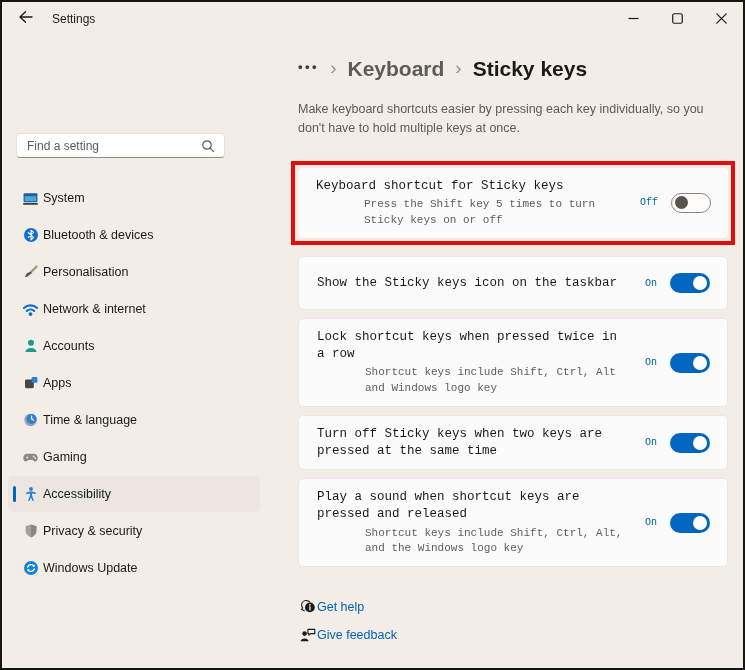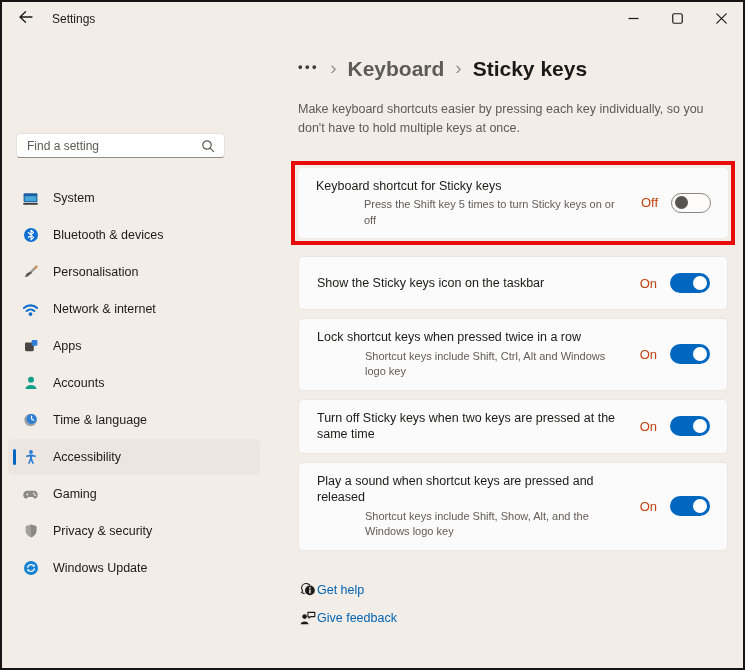--- a/index.html
+++ b/index.html
@@ -29,53 +29,53 @@
     flex:1; border:none; outline:none; background:transparent;
     font-size:12px; padding:0 6px 0 10px; color:#1b1a19; font-family:inherit;
   }
   .search-box input::placeholder{ color:#5d5a57; }
   .search-glyph{ margin-right:9px; display:flex; }
 
   
   .nav{ position:absolute; left:6px; top:178px; width:252px; }
   .nav-item{
     height:36px; margin-bottom:1px; display:flex; align-items:center;
-    padding-left:14px; gap:14px; border-radius:5px;
+    padding-left:14px; gap:4px; border-radius:5px;
     font-size:12.5px; color:#1b1a19; position:relative; cursor:default;
   }
   .nav-item.selected{ background:#ece5e0; }
   .nav-item.selected::before{
     content:""; position:absolute; left:5px; top:50%; transform:translateY(-50%);
     width:3px; height:16px; border-radius:2px; background:var(--accent,#0067c0);
   }
   .nav-icon{ width:17px; height:17px; display:flex; align-items:center; justify-content:center; }
 
   
   .main{ position:absolute; left:296px; top:48px; width:430px; }
   .breadcrumb{ display:flex; align-items:center; gap:11px; height:38px; }
   .bc-ellipsis{ font-size:13px; font-weight:700; letter-spacing:2.5px; color:#3f3d3b; padding-bottom:5px; }
   .bc-sep{ font-size:19px; color:#95918d; padding-bottom:3px; }
   .bc-parent{ font-size:21px; font-weight:600; color:#5d5b58; }
   .bc-current{ font-size:21px; font-weight:600; color:#1b1a19; }
   .description{ margin-top:12px; font-size:12.5px; line-height:1.55; color:#5d5a57; }
 
   
-  .cards{ margin-top:22px; }
+  .cards{ margin-top:22px;font-family:Liberation Mono, monospace; }
   .highlight-box{ border:4px solid var(--highlight,#e60c0c); margin:0 -7px 11px; padding:2px; }
   .card{
     background:var(--card,#fbfbfb); border:1px solid #ebe6e2; border-radius:5px;
     min-height:54px; display:flex; align-items:center; justify-content:space-between;
     padding:10px 16px 10px 18px; margin-bottom:8px;
   }
   .highlight-box .card{ margin-bottom:0; border-color:#efeae6; }
   .card-text{ width:312px; }
   .card-title{ font-size:12.5px; color:#1b1a19; line-height:1.33; }
   .card-sub{ font-size:11px; color:#605d5a; line-height:1.4; margin-top:3px;padding-left:48px; }
   .card-control{ display:flex; align-items:center; gap:13px; padding-right:1px; }
-  .state-label{ font-size:13px; color:#c2410c; }
+  .state-label{ font-size:10px; color:#0369a1; }
   .toggle{ width:40px; height:20px; border-radius:10px; position:relative; flex-shrink:0; }
   .toggle.on{ background:var(--accent,#0067c0); }
   .toggle.on::after{
     content:""; position:absolute; right:3px; top:3px; width:14px; height:14px;
     border-radius:50%; background:#ffffff;
   }
   .toggle.off{ background:#fdfcfb; border:1px solid #898683; }
   .toggle.off::after{
     content:""; position:absolute; left:3px; top:2.5px; width:13px; height:13px;
     border-radius:50%; background:#57544f;
@@ -177,68 +177,68 @@
             <path d="M4.4 9.4a5.2 5.2 0 0 1 7.2 0" stroke="#0d6fd1" stroke-width="1.9" fill="none" stroke-linecap="round"></path>
             <circle cx="8" cy="12.3" r="1.8" fill="#0d6fd1"></circle>
           </svg>
       </span>
       <span>Network &amp; internet</span>
     </div>
 
     <div class="nav-item">
       <span class="nav-icon">
         <svg width="16" height="16" viewBox="0 0 16 16">
+            <circle cx="8" cy="4.8" r="3" fill="#13a089"></circle>
+            <path d="M2.4 14a5.7 5 0 0 1 11.2 0z" fill="#13a089"></path>
+          </svg>
+      </span>
+      <span>Accounts</span>
+    </div>
+
+    <div class="nav-item">
+      <span class="nav-icon">
+        <svg width="16" height="16" viewBox="0 0 16 16">
             <rect x="2" y="4.4" width="8.8" height="8.8" rx="1.4" fill="#484644"></rect>
             <rect x="8.6" y="2" width="5.8" height="5.8" rx="1" fill="#2f7fd6"></rect>
           </svg>
       </span>
       <span>Apps</span>
-    </div>
-
-    <div class="nav-item">
-      <span class="nav-icon">
-        <svg width="16" height="16" viewBox="0 0 16 16">
-            <circle cx="8" cy="4.8" r="3" fill="#13a089"></circle>
-            <path d="M2.4 14a5.7 5 0 0 1 11.2 0z" fill="#13a089"></path>
-          </svg>
-      </span>
-      <span>Accounts</span>
     </div>
 
     <div class="nav-item">
       <span class="nav-icon">
         <svg width="16" height="16" viewBox="0 0 16 16">
             <circle cx="7.6" cy="8" r="6.2" fill="#9aa0a6"></circle>
             <circle cx="8.6" cy="7" r="5" fill="#2f7fd6"></circle>
             <path d="M8.6 4.2V7l2.1 1.2" stroke="#ffffff" stroke-width="1.2" fill="none" stroke-linecap="round"></path>
           </svg>
       </span>
       <span>Time &amp; language</span>
-    </div>
-
-    <div class="nav-item selected">
-      <span class="nav-icon">
-        <svg width="16" height="16" viewBox="0 0 16 16" fill="#2b7cd6">
-            <circle cx="8" cy="3" r="1.9"></circle>
-            <path d="M8 5.4c-.4 0-.8 0-1.2.2l-3.2 1c-.9.3-.6 1.6.3 1.4L7 7.4v2.1l-1.7 4.5c-.3.9 1 1.4 1.4.5L8 11.4l1.3 3.1c.4.9 1.7.4 1.4-.5L9 9.5V7.4l3.1.6c.9.2 1.2-1.1.3-1.4l-3.2-1C8.8 5.4 8.4 5.4 8 5.4z"></path>
-          </svg>
-      </span>
-      <span>Accessibility</span>
     </div>
 
     <div class="nav-item">
       <span class="nav-icon">
         <svg width="17" height="17" viewBox="0 0 16 16">
             <path d="M4.6 4.5h6.8c2 0 3.4 1.7 3.4 3.7 0 2-1 3.6-2.4 3.6-1 0-1.6-.6-2.2-1.4H5.8c-.6.8-1.2 1.4-2.2 1.4-1.4 0-2.4-1.6-2.4-3.6 0-2 1.4-3.7 3.4-3.7z" fill="#8c8a87"></path>
             <circle cx="5" cy="7.9" r="0.9" fill="#f3ede8"></circle>
             <circle cx="11" cy="7" r="0.8" fill="#f3ede8"></circle>
             <circle cx="12.4" cy="8.6" r="0.8" fill="#f3ede8"></circle>
           </svg>
       </span>
       <span>Gaming</span>
+    </div>
+
+    <div class="nav-item selected">
+      <span class="nav-icon">
+        <svg width="16" height="16" viewBox="0 0 16 16" fill="#2b7cd6">
+            <circle cx="8" cy="3" r="1.9"></circle>
+            <path d="M8 5.4c-.4 0-.8 0-1.2.2l-3.2 1c-.9.3-.6 1.6.3 1.4L7 7.4v2.1l-1.7 4.5c-.3.9 1 1.4 1.4.5L8 11.4l1.3 3.1c.4.9 1.7.4 1.4-.5L9 9.5V7.4l3.1.6c.9.2 1.2-1.1.3-1.4l-3.2-1C8.8 5.4 8.4 5.4 8 5.4z"></path>
+          </svg>
+      </span>
+      <span>Accessibility</span>
     </div>
 
     <div class="nav-item">
       <span class="nav-icon">
         <svg width="16" height="16" viewBox="0 0 16 16">
             <path d="M8 1.6l5.4 1.7v4.5c0 3.2-2.3 5.3-5.4 6.6C4.9 13.1 2.6 11 2.6 7.8V3.3z" fill="#a2a09d"></path>
             <path d="M8 1.6l5.4 1.7v4.5c0 3.2-2.3 5.3-5.4 6.6z" fill="#8a8885"></path>
           </svg>
       </span>
       <span>Privacy &amp; security</span>
@@ -313,21 +313,21 @@
         </div>
         <div class="card-control">
           <span class="state-label">On</span>
           <div class="toggle on"></div>
         </div>
       </div>
 
       <div class="card">
         <div class="card-text">
           <div class="card-title">Play a sound when shortcut keys are pressed and released</div>
-          <div class="card-sub">Shortcut keys include Shift, Show, Alt, and the Windows logo key</div>
+          <div class="card-sub">Shortcut keys include Shift, Ctrl, Alt, and the Windows logo key</div>
         </div>
         <div class="card-control">
           <span class="state-label">On</span>
           <div class="toggle on"></div>
         </div>
       </div>
 
     </div>
 
     <div class="footer">

